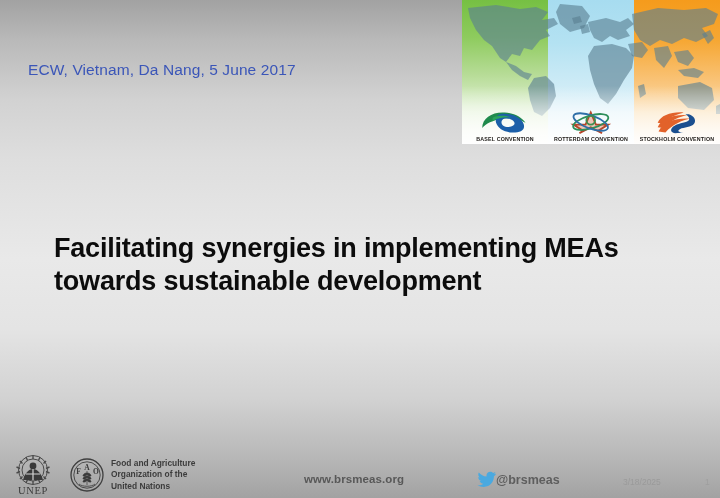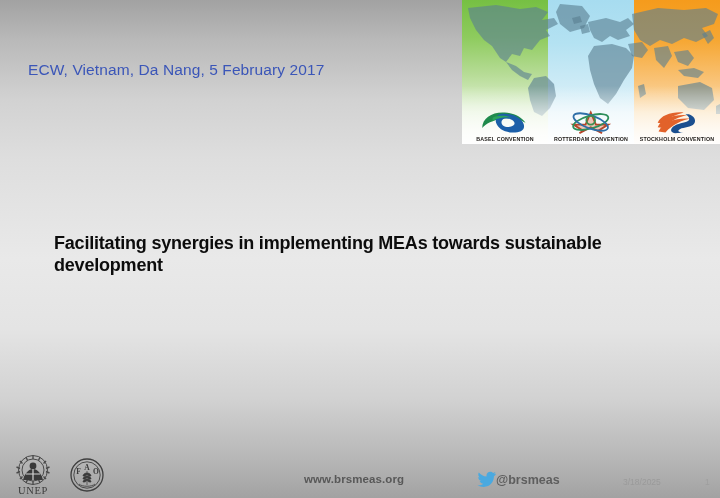--- a/index.html
+++ b/index.html
@@ -92,21 +92,21 @@
     margin-top: 1px;
     white-space: nowrap;
   }
 
   
   .slide-title {
     position: absolute;
     left: 54px;
     top: 232px;
     width: 620px;
-    font-size: 18px;
+    font-size: 27px;
     font-weight: bold;
     color: #0c0c0c;
     line-height: 1.24;
     letter-spacing: -0.2px;
   }
 
   
   .footer-left {
     position: absolute;
     left: 10px;
@@ -162,21 +162,21 @@
     top: 477px;
     font-size: 8.5px;
     color: #9f9f9f;
   }
 </style>
 </head>
 <body>
 
 <div id="slide">
 
-  <div class="header-line">ECW, Vietnam, Da Nang, 5 February 2017</div>
+  <div class="header-line">ECW, Vietnam, Da Nang, 5 June 2017</div>
 
   <div class="banner">
 
     <div class="banner-panels">
       <div class="panel basel"></div>
       <div class="panel rotterdam"></div>
       <div class="panel stockholm"></div>
     </div>
 
     <div class="banner-map">
@@ -302,20 +302,23 @@
         <text x="14.2" y="12.2" font-family="'Liberation Serif', serif" font-size="7.5" fill="#3a3a3a" font-weight="bold">A</text>
         <text x="23" y="16" font-family="'Liberation Serif', serif" font-size="7.5" fill="#3a3a3a" font-weight="bold">O</text>
         <path d="M17 13 L17 27 M17 15 C14 15 13 17 13 18 C15 18.4 16.6 17.2 17 16
                  M17 15 C20 15 21 17 21 18 C19 18.4 17.4 17.2 17 16
                  M17 18 C14 18 13 20 13 21 C15 21.4 16.6 20.2 17 19
                  M17 18 C20 18 21 20 21 21 C19 21.4 17.4 20.2 17 19
                  M17 21 C14 21 13 23 13 24 C15 24.4 16.6 23.2 17 22
                  M17 21 C20 21 21 23 21 24 C19 24.4 17.4 23.2 17 22" fill="#3a3a3a" stroke="#3a3a3a" stroke-width="0.7"></path>
         <path d="M9 26 C12 29 22 29 25 26" fill="none" stroke="#3a3a3a" stroke-width="0.8"></path>
       </svg>
+      <div class="fao-text">Food and Agriculture
+Organization of the
+United Nations</div>
     </div>
   </div>
 
   <div class="footer-url">www.brsmeas.org</div>
 
   <div class="footer-twitter">
     <svg class="tw-bird" viewBox="0 0 20 18">
       <path d="M19 2.6 C18.3 3 17.6 3.2 16.8 3.3 C17.6 2.8 18.2 2 18.5 1.1
                C17.8 1.5 17 1.8 16.1 2 C15.4 1.3 14.4 0.8 13.3 0.8
                C11.2 0.8 9.5 2.5 9.5 4.6 C9.5 4.9 9.5 5.2 9.6 5.4

